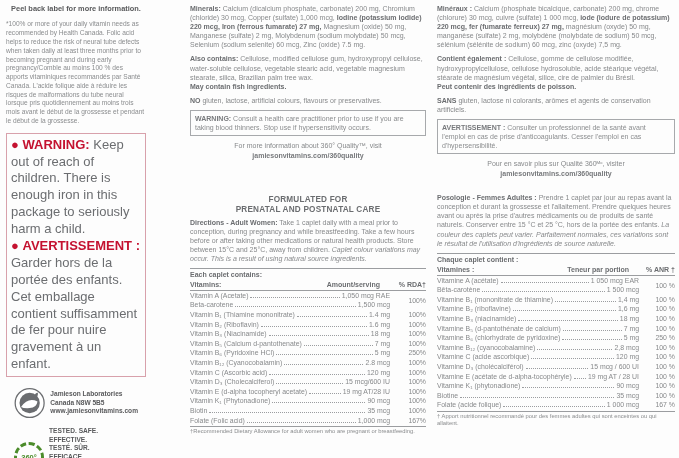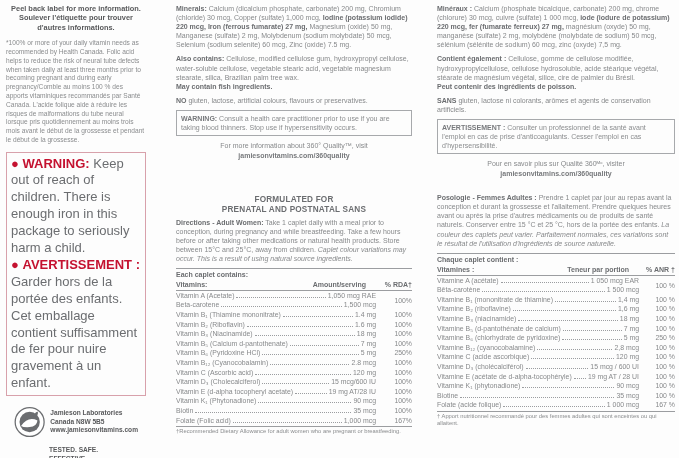--- a/index.html
+++ b/index.html
@@ -2,21 +2,21 @@
 <html><head>
 <meta charset="utf-8">
 <style>
   html,body{margin:0;padding:0;}
   body{
     width:679px;height:458px;overflow:hidden;background:#fdfdfd;
     font-family:"Liberation Sans", sans-serif;color:#87898b;position:relative;
   }
   .col{position:absolute;top:4px;}
   .col-left{left:6px;width:140px;}
-  .col-mid{left:176px;width:236px;}
+  .col-mid{left:190px;width:236px;}
   .col-right{left:437px;width:238px;}
 
   
   .peel-header{font-weight:bold;color:#58595b;font-size:7.4px;line-height:1.28;text-align:center;margin:0 0 7px;}
   .dv-footnote{font-size:6.6px;line-height:1.33;color:#8a8c8e;margin:0 0 7px;text-align:left;}
   .warn-box-pink{border:1.5px solid #d8a1ab;padding:3px 4px;font-size:13px;line-height:1.3;color:#6b6d70;margin:0 0 10px;}
   .red{color:#c41230;font-weight:bold;}
   .logo-row{display:flex;align-items:center;margin:0 8px 8px;}
   .logo-row .txt{margin-left:5px;font-weight:bold;color:#58595b;font-size:6.6px;line-height:1.3;}
   .logo360{width:30px;height:30px;min-width:30px;border-radius:50%;border:3.5px dashed #4c8c2b;display:flex;align-items:center;justify-content:center;box-sizing:border-box;}
@@ -52,21 +52,20 @@
   .vpct{width:36px;text-align:right;white-space:nowrap;}
   .vpct.mid{position:relative;top:5px;}
   .vfoot{border-top:1px solid #9b9da0;margin-top:1px;padding-top:1px;font-size:5.8px;color:#8a8c8e;line-height:1.3;}
 </style>
 </head>
 <body>
 
 <div class="col col-left">
   <p class="peel-header">
     <span>Peel back label for more information.</span><br>
-    <span>Soulever l'étiquette pour trouver d'autres informations.</span>
   </p>
 
   <p class="dv-footnote">*100% or more of your daily vitamin needs as recommended by Health Canada. Folic acid helps to reduce the risk of neural tube defects when taken daily at least three months prior to becoming pregnant and during early pregnancy/Comble au moins 100 % des apports vitaminiques recommandés par Santé Canada. L'acide folique aide à réduire les risques de malformations du tube neural lorsque pris quotidiennement au moins trois mois avant le début de la grossesse et pendant le début de la grossesse.</p>
 
   <div class="warn-box-pink">
     <span class="red">●</span>
     <span class="red">WARNING:</span><span> Keep out of reach of children. There is enough iron in this package to seriously harm a child.</span><br>
     <span class="red">●</span>
     <span class="red">AVERTISSEMENT :</span><span> Garder hors de la portée des enfants. Cet emballage contient suffisamment de fer pour nuire gravement à un enfant.</span>
   </div>
@@ -115,21 +114,21 @@
   <div class="warn-box-gray">
     <span class="b">WARNING:</span><span> Consult a health care practitioner prior to use if you are taking blood thinners. Stop use if hypersensitivity occurs.</span>
   </div>
   <p class="info center">
     <span>For more information about 360° Quality™, visit</span><br>
     <span class="b">jamiesonvitamins.com/360quality</span>
   </p>
   <div class="gap-en"></div>
   <p class="sect-head">
     <span>FORMULATED FOR</span><br>
-    <span>PRENATAL AND POSTNATAL SANS</span>
+    <span>PRENATAL AND POSTNATAL CARE</span>
   </p>
   <p class="p">
     <span class="b">Directions - Adult Women:</span><span> Take 1 caplet daily with a meal prior to conception, during pregnancy and while breastfeeding. Take a few hours before or after taking other medications or natural health products. Store between 15°C and 25°C, away from children. </span><span class="i">Caplet colour variations may occur. This is a result of using natural source ingredients.</span>
   </p>
 
   <div class="vtable">
     <div class="vtitle">Each caplet contains:</div>
     <div class="vhead">
       <span>Vitamins:</span>
       <span class="sp"></span>

